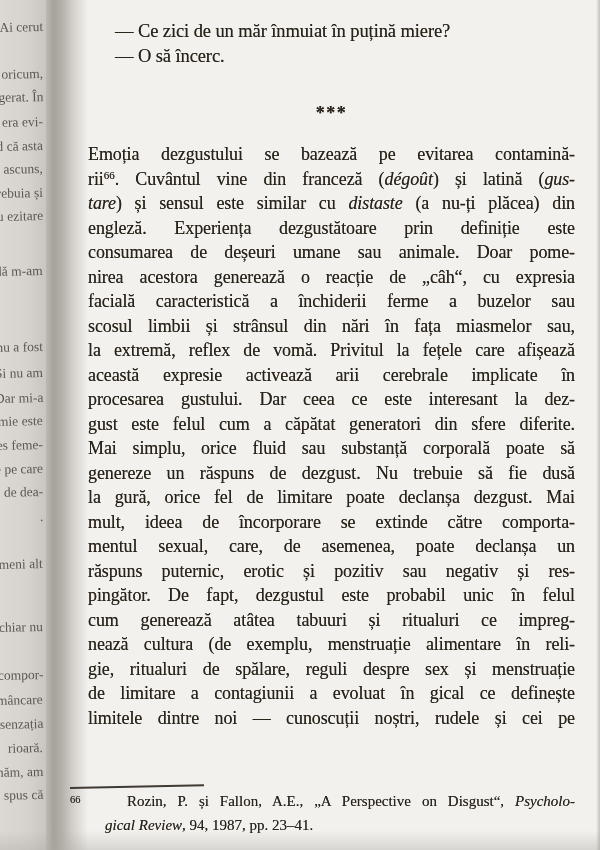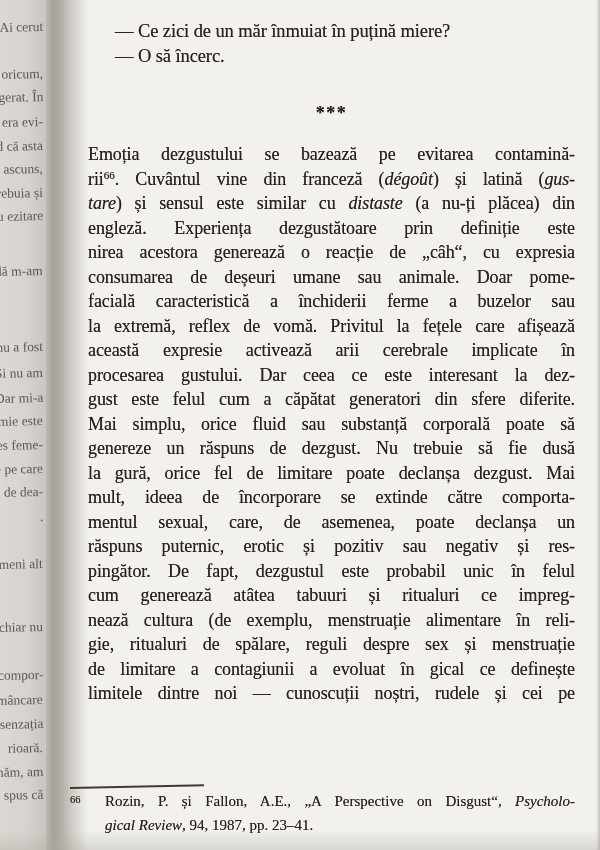--- a/index.html
+++ b/index.html
@@ -68,21 +68,21 @@
     z-index: 3;
   }
   .footnote {
     position: absolute; left: 70px; top: 790px; width: 505px;
     font-size: 15px; line-height: 23.5px;
     z-index: 3;
     text-shadow: 0 0 0.4px rgba(35,29,22,0.6);
   }
   .fn-marker { position: absolute; left: 0; top: -2px; font-size: 10.5px; }
   .fn-text { margin-left: 35px; }
-  .fline.just { text-align: justify; text-align-last: justify; }
+  .fline.just { text-align: justify; text-align-last: justify; margin-left: 22px; }
   .bottom-shade {
     position: absolute; left: 0; bottom: 0; width: 600px; height: 20px;
     background: linear-gradient(to bottom, rgba(172,168,161,0), rgba(172,168,161,0.38));
     z-index: 4; pointer-events: none;
   }
   .right-edge {
     position: absolute; right: 0; top: 0; width: 4px; height: 850px;
     background: linear-gradient(to left, rgba(158,153,146,0.55), rgba(158,153,146,0));
     z-index: 4; pointer-events: none;
   }
@@ -124,23 +124,24 @@
     <div class="dline">— O să încerc.</div>
   </div>
 
 <div class="separator">***</div>
 
 <div class="body-text" id="bodyText">
     <div class="bline"><span>Emoția dezgustului se bazează pe evitarea contamină-</span></div>
     <div class="bline"><span>rii</span><sup>66</sup><span>. Cuvântul vine din franceză (</span><span class="it">dégoût</span><span>) și latină (</span><span class="it">gus-</span></div>
     <div class="bline"><span class="it">tare</span><span>) și sensul este similar cu </span><span class="it">distaste</span><span> (a nu-ți plăcea) din</span></div>
     <div class="bline"><span>engleză. Experiența dezgustătoare prin definiție este</span></div>
+    <div class="bline"><span>consumarea de deșeuri umane sau animale. Doar pome-</span></div>
     <div class="bline"><span>nirea acestora generează o reacție de „câh“, cu expresia</span></div>
-    <div class="bline"><span>consumarea de deșeuri umane sau animale. Doar pome-</span></div>
     <div class="bline"><span>facială caracteristică a închiderii ferme a buzelor sau</span></div>
+    <div class="bline"><span>scosul limbii și strânsul din nări în fața miasmelor sau,</span></div>
     <div class="bline"><span>la extremă, reflex de vomă. Privitul la fețele care afișează</span></div>
     <div class="bline"><span>această expresie activează arii cerebrale implicate în</span></div>
     <div class="bline"><span>procesarea gustului. Dar ceea ce este interesant la dez-</span></div>
     <div class="bline"><span>gust este felul cum a căpătat generatori din sfere diferite.</span></div>
     <div class="bline"><span>Mai simplu, orice fluid sau substanță corporală poate să</span></div>
     <div class="bline"><span>genereze un răspuns de dezgust. Nu trebuie să fie dusă</span></div>
     <div class="bline"><span>la gură, orice fel de limitare poate declanșa dezgust. Mai</span></div>
     <div class="bline"><span>mult, ideea de încorporare se extinde către comporta-</span></div>
     <div class="bline"><span>mentul sexual, care, de asemenea, poate declanșa un</span></div>
     <div class="bline"><span>răspuns puternic, erotic și pozitiv sau negativ și res-</span></div>

